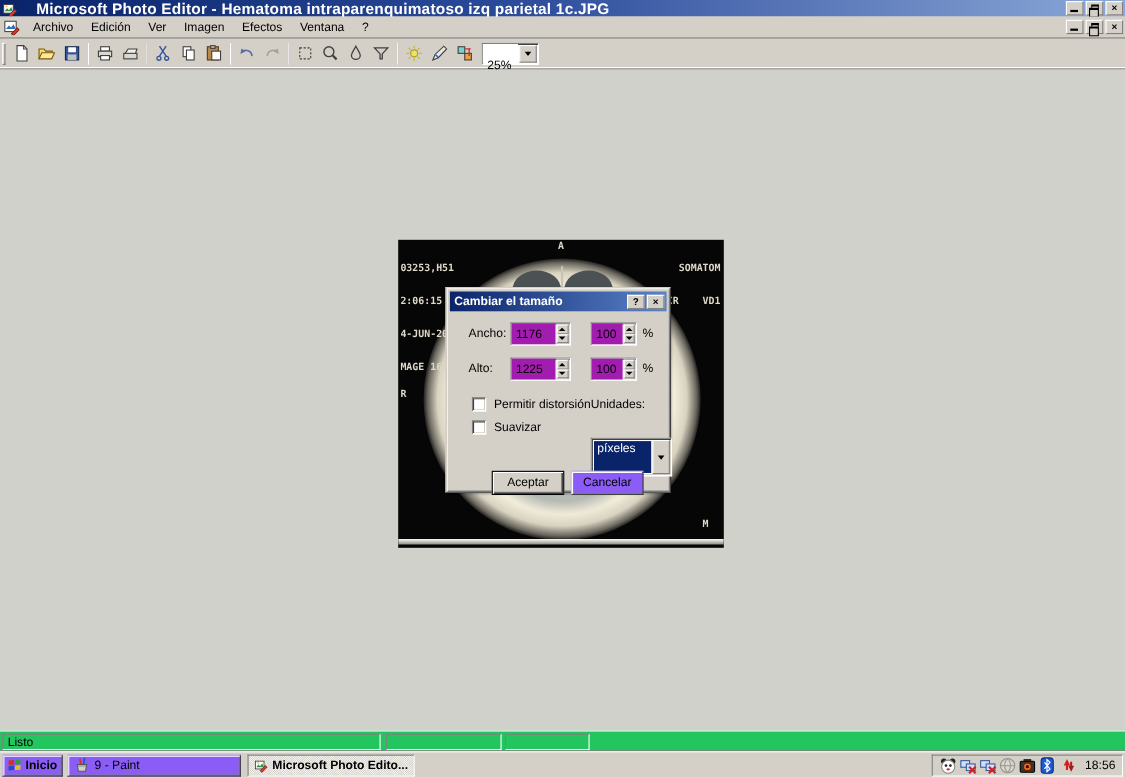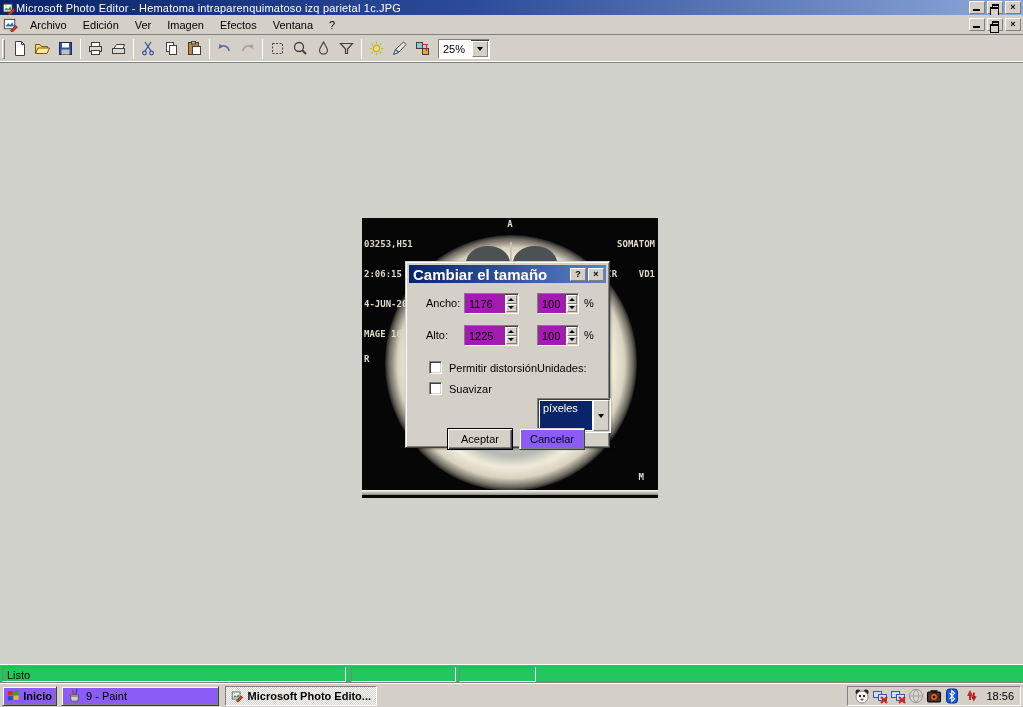--- a/index.html
+++ b/index.html
@@ -9,21 +9,21 @@
 
   
   .raised  { border:1px solid; border-color:#ffffff #808080 #808080 #ffffff; background:#d4d0c8; }
   .raised2 { border:1px solid; border-color:#d4d0c8 #404040 #404040 #d4d0c8;
              box-shadow: inset 1px 1px 0 #ffffff, inset -1px -1px 0 #808080; background:#8b5cf6; }
 
   
   .titlebar { position:absolute; left:0; top:0; width:1023px; height:15px;
               background:linear-gradient(to right,#0a246a,#2a4a9a 45%,#8ca8d8);
               display:flex; align-items:center; padding:0 2px; }
-  .titlebar .apptitle { color:#fff; font-weight:normal; font-size:11px; margin-left:0;
+  .titlebar .apptitle { color:#fff; font-weight:bold; font-size:14px; margin-left:17px;
               white-space:nowrap; letter-spacing:0.2px; }
   .winbtns { margin-left:auto; display:flex; gap:2px; }
   .wbtn { width:16px; height:13px; display:flex; align-items:center; justify-content:center;
           font-size:9px; font-weight:bold; line-height:1; position:relative; }
   .glyph-min { position:absolute; left:3px; bottom:2px; width:7px; height:2px; background:#000; }
   .glyph-restore { position:absolute; left:4px; top:2px; width:7px; height:7px; border:1px solid #000; border-top-width:2px; background:#d4d0c8; }
   .glyph-restore:before { content:""; position:absolute; left:-3px; top:1px; width:7px; height:6px;
           border:1px solid #000; border-top-width:2px; background:#d4d0c8; }
 
   
@@ -36,21 +36,21 @@
   
   .toolbar { position:absolute; left:0; top:36px; width:1023px; height:26px; background:#d4d0c8;
              display:flex; align-items:center; border-bottom:1px solid #fff;
              box-shadow:0 1px 0 #808080; }
   .grip { width:3px; height:20px; margin:0 3px 0 2px; border:1px solid; border-color:#fff #808080 #808080 #fff; }
   .tbtn { width:23px; height:23px; display:flex; align-items:center; justify-content:center; }
   .tsep { width:1px; height:20px; background:#808080; border-right:1px solid #fff; margin:0 3px; }
   .zoomcombo { display:flex; width:52px; height:20px; margin-left:4px; background:#fff;
                border:1px solid; border-color:#808080 #fff #fff #808080;
                box-shadow: inset 1px 1px 0 #404040; }
-  .zoomcombo .ztext { flex:1; padding:3px 0 0 4px; font-size:11px; background:#fff; }
+  .zoomcombo .ztext { flex:1; padding:14px 0 0 4px; font-size:11px; background:#fff; }
   .zoomcombo .zbtn { width:16px; height:16px; margin:1px; display:flex; align-items:center; justify-content:center; }
   .arrow-down { width:0; height:0; border-left:3px solid transparent; border-right:3px solid transparent; border-top:4px solid #000; }
   .arrow-up-s { width:0; height:0; border-left:3px solid transparent; border-right:3px solid transparent; border-bottom:3px solid #000; }
   .arrow-dn-s { width:0; height:0; border-left:3px solid transparent; border-right:3px solid transparent; border-top:3px solid #000; }
 
   
   .ct { position:absolute; left:362px; top:218px; width:296px; height:280px; background:#060606;
         font-family:"DejaVu Sans Mono", monospace; font-size:9px; font-weight:bold; color:#ded9c8;
         line-height:10px; overflow:hidden; }
   .skull { position:absolute; left:23px; top:17px; width:252px; height:256px; border-radius:50%;
@@ -72,21 +72,21 @@
   .ann.bl { left:2px; top:201px; }
   .ann.brm { right:14px; bottom:16px; }
 
   
   .dialog { position:absolute; left:405px; top:261px; width:205px; height:187px;
             border:1px solid; border-color:#d4d0c8 #404040 #404040 #d4d0c8;
             box-shadow: inset 1px 1px 0 #ffffff, inset -1px -1px 0 #808080, 1px 1px 2px rgba(0,0,0,0.4);
             background:#d4d0c8; }
   .dlg-title { position:absolute; left:3px; top:3px; right:3px; height:18px;
             background:linear-gradient(to right,#0a246a,#5a82c8); display:flex; align-items:center; padding:0 2px; }
-  .dlg-title .txt { color:#fff; font-weight:bold; font-size:15px; margin-left:2px; }
+  .dlg-title .txt { color:#fff; font-weight:bold; font-size:11px; margin-left:2px; }
   .dlg-body { position:absolute; inset:21px 3px 3px 3px; font-size:11px; }
   .dlg-label { position:absolute; }
   .numedit { position:absolute; height:21px; display:flex; background:#fff;
              border:1px solid; border-color:#808080 #fff #fff #808080;
              box-shadow: inset 1px 1px 0 #404040, inset -1px -1px 0 #d4d0c8; }
   .numedit input { border:none; outline:none; background:#a21caf; font:11px "Liberation Sans",sans-serif;
              padding:0 0 0 4px; width:100%; min-width:0; }
   .spin { width:15px; display:flex; flex-direction:column; margin:1px; }
   .spin > span { flex:1; display:flex; align-items:center; justify-content:center; }
   .checkbox { position:absolute; width:13px; height:13px; background:#fff;

